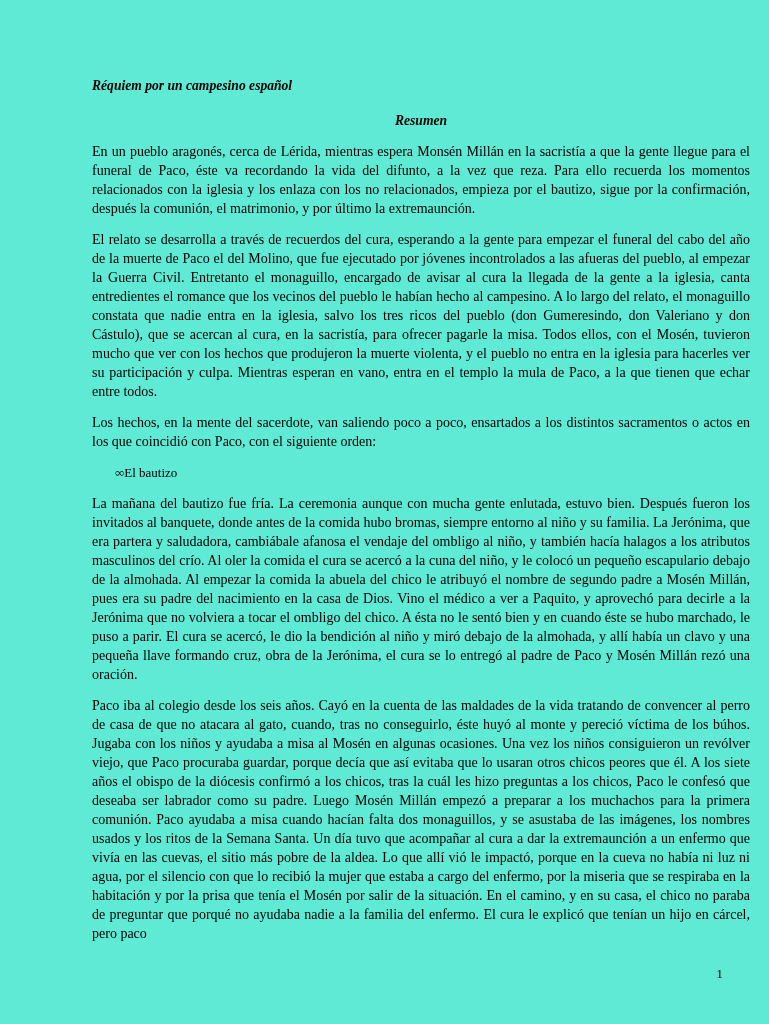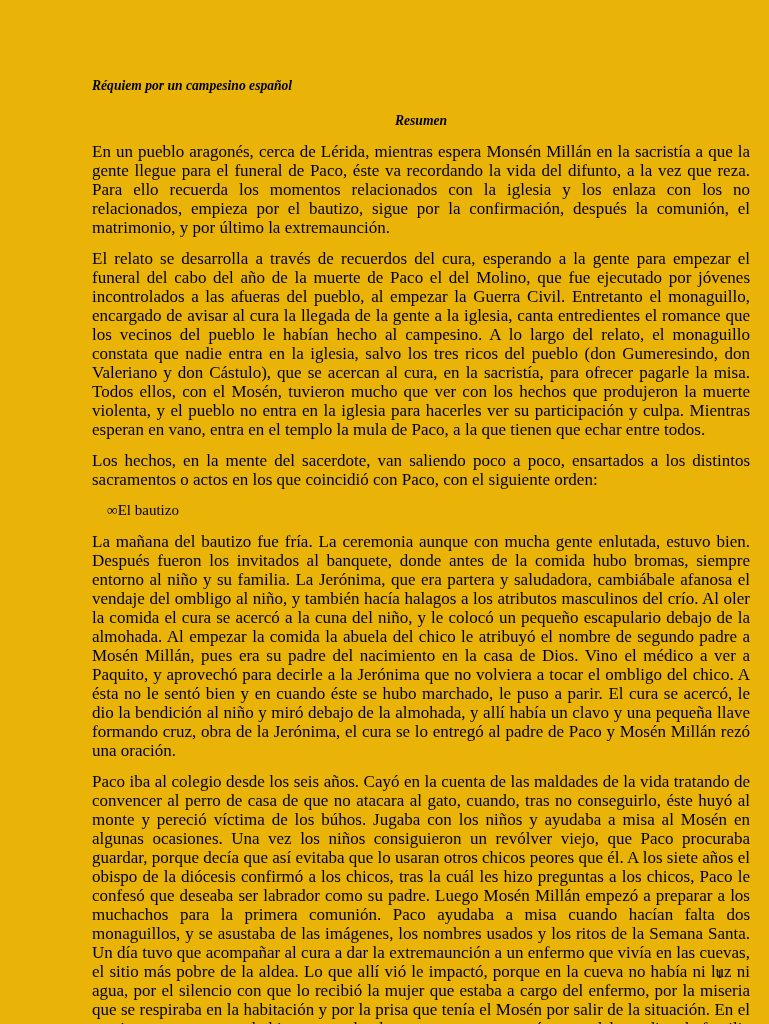--- a/index.html
+++ b/index.html
@@ -13,44 +13,44 @@
     position: relative;
     overflow: hidden;
     font-family: "Liberation Serif", "DejaVu Serif", serif;
     color: #000000;
   }
   .page {
     position: absolute;
     top: 0; left: 0; right: 0; bottom: 0;
     padding: 76px 19px 0 92px;
     box-sizing: border-box;
-    background: #eab308;
+    background: #5eead4;
   }
   .doc-title,
   .doc-heading {
     font-size: 13.6px;
     font-weight: bold;
     font-style: italic;
     line-height: 19px;
     margin: 0 0 0 0;
   }
   .doc-heading {
     margin-top: 16px;
     text-align: center;
   }
   .para {
-    font-size: 17px;
+    font-size: 14px;
     line-height: 19px;
     text-align: justify;
     margin: 12px 0 0 0;
   }
   .list-item {
-    font-size: 15px;
+    font-size: 13px;
     line-height: 19px;
-    margin: 12px 0 0 8px;
+    margin: 12px 0 0 16px;
     padding-left: 7px;
   }
   .page-number {
     position: absolute;
     right: 46px;
     bottom: 42px;
     font-size: 13.4px;
     line-height: 16px;
   }
 </style>

